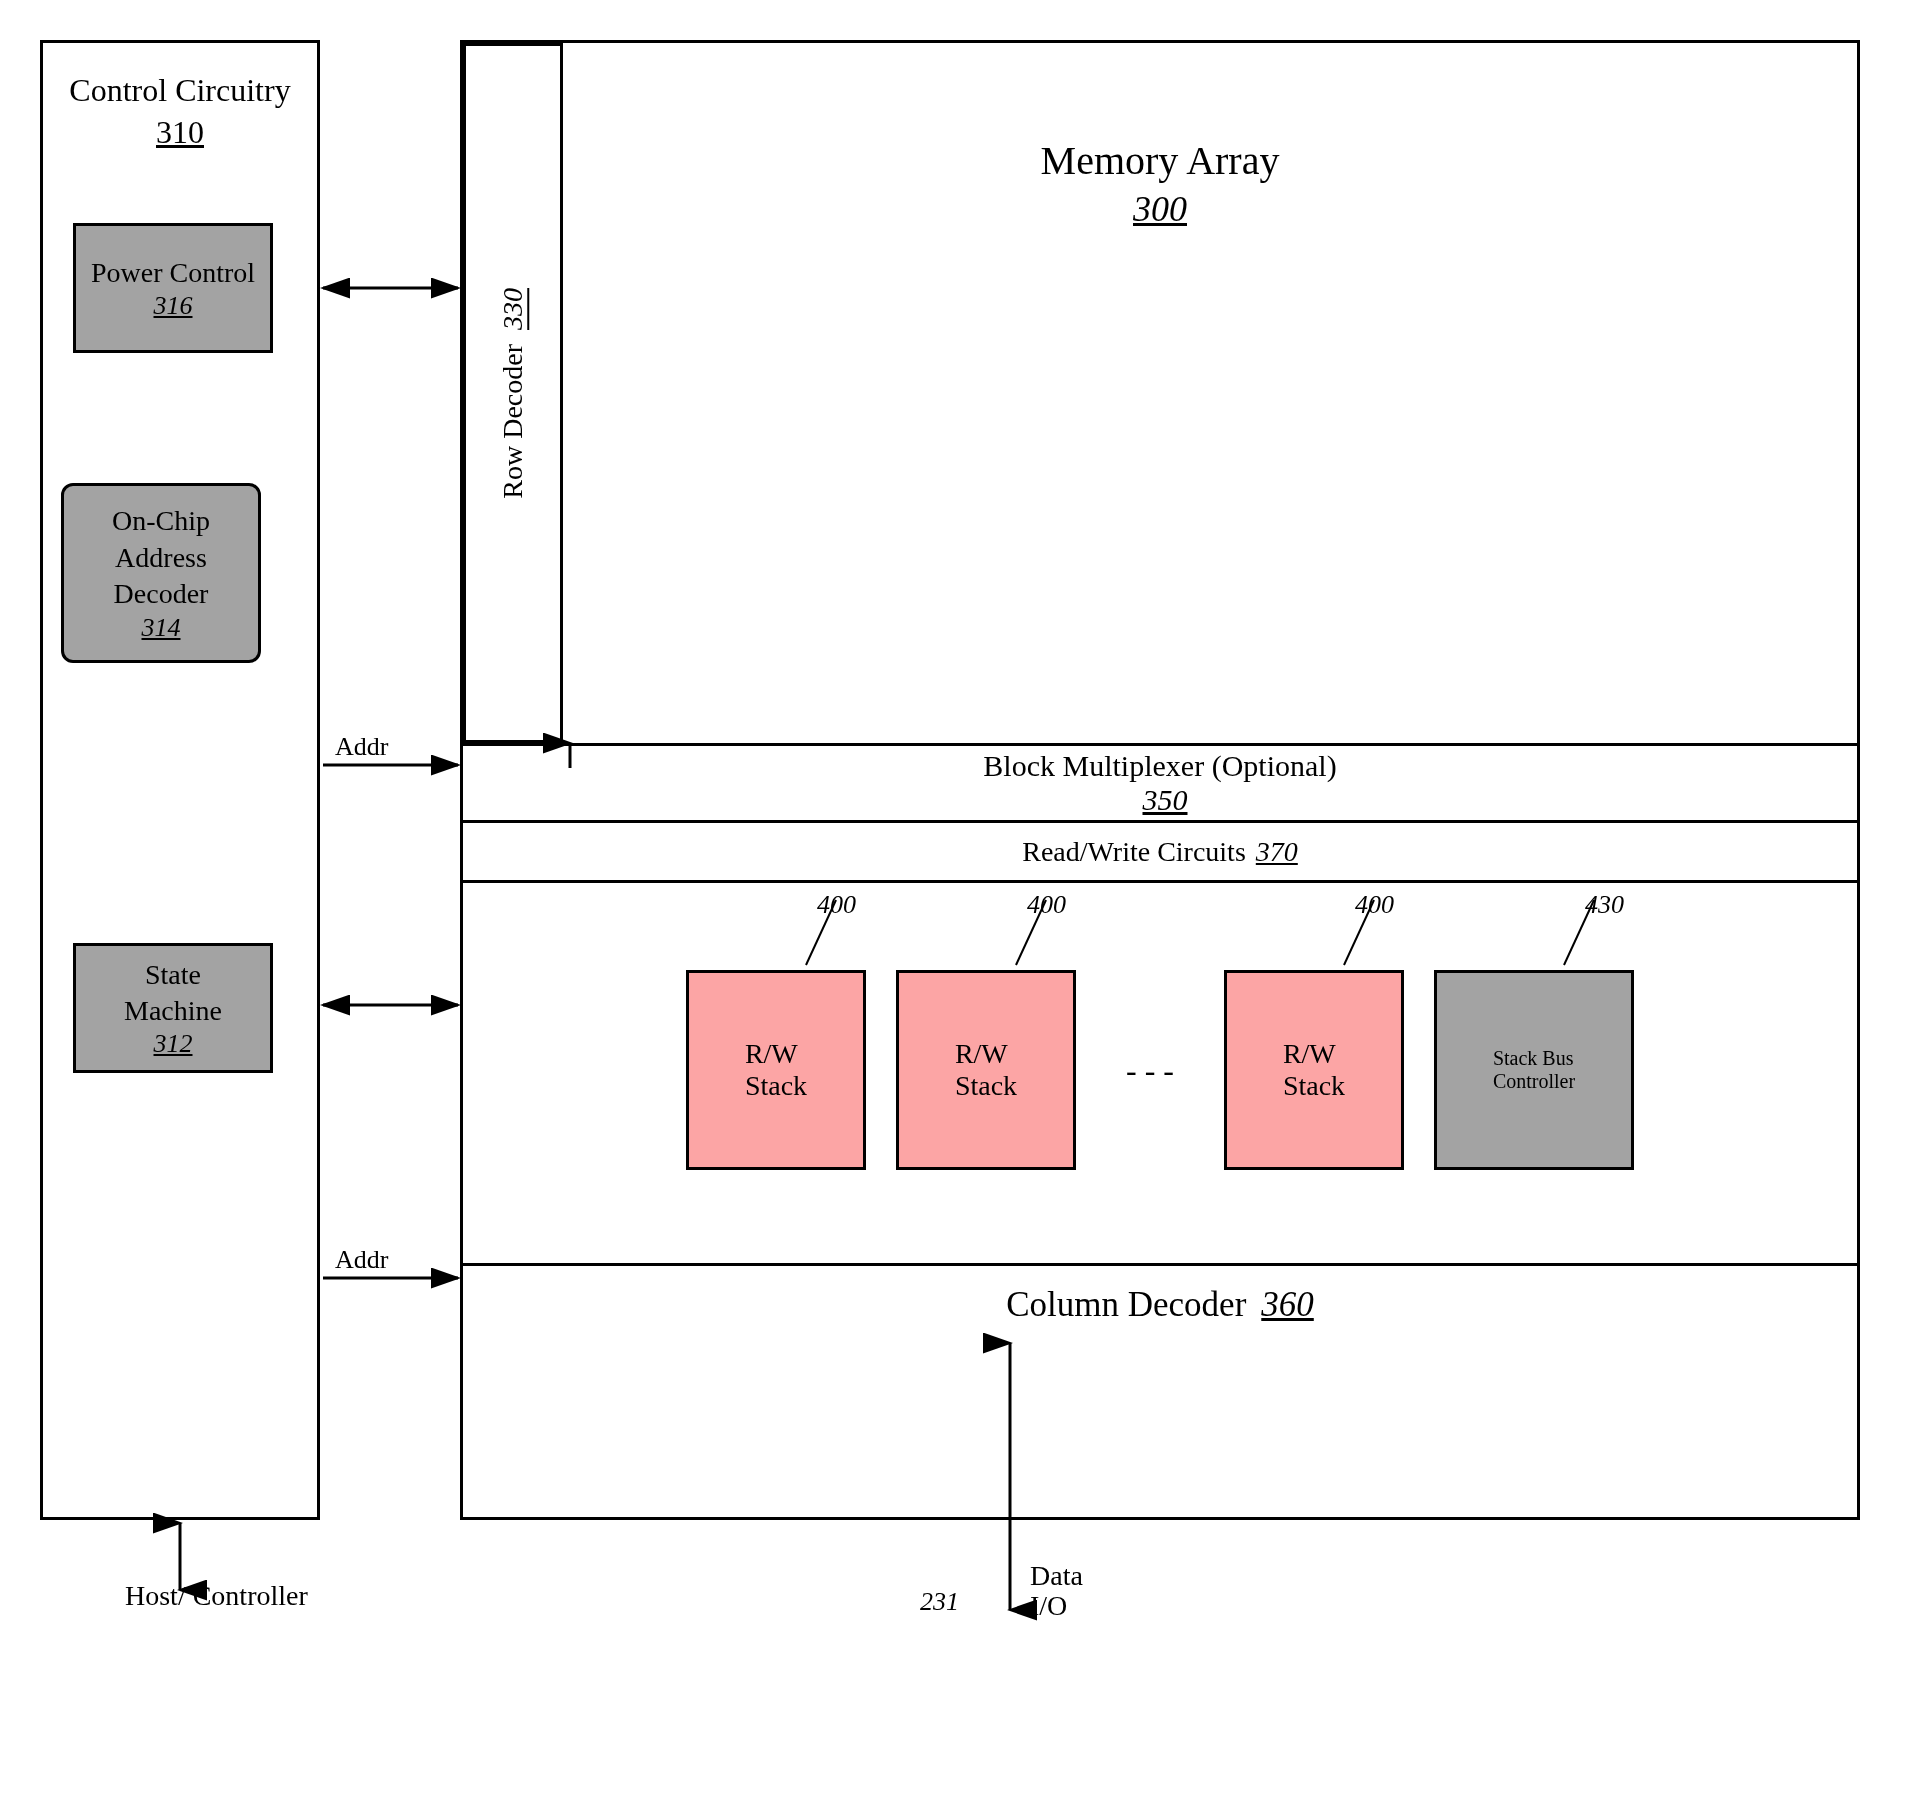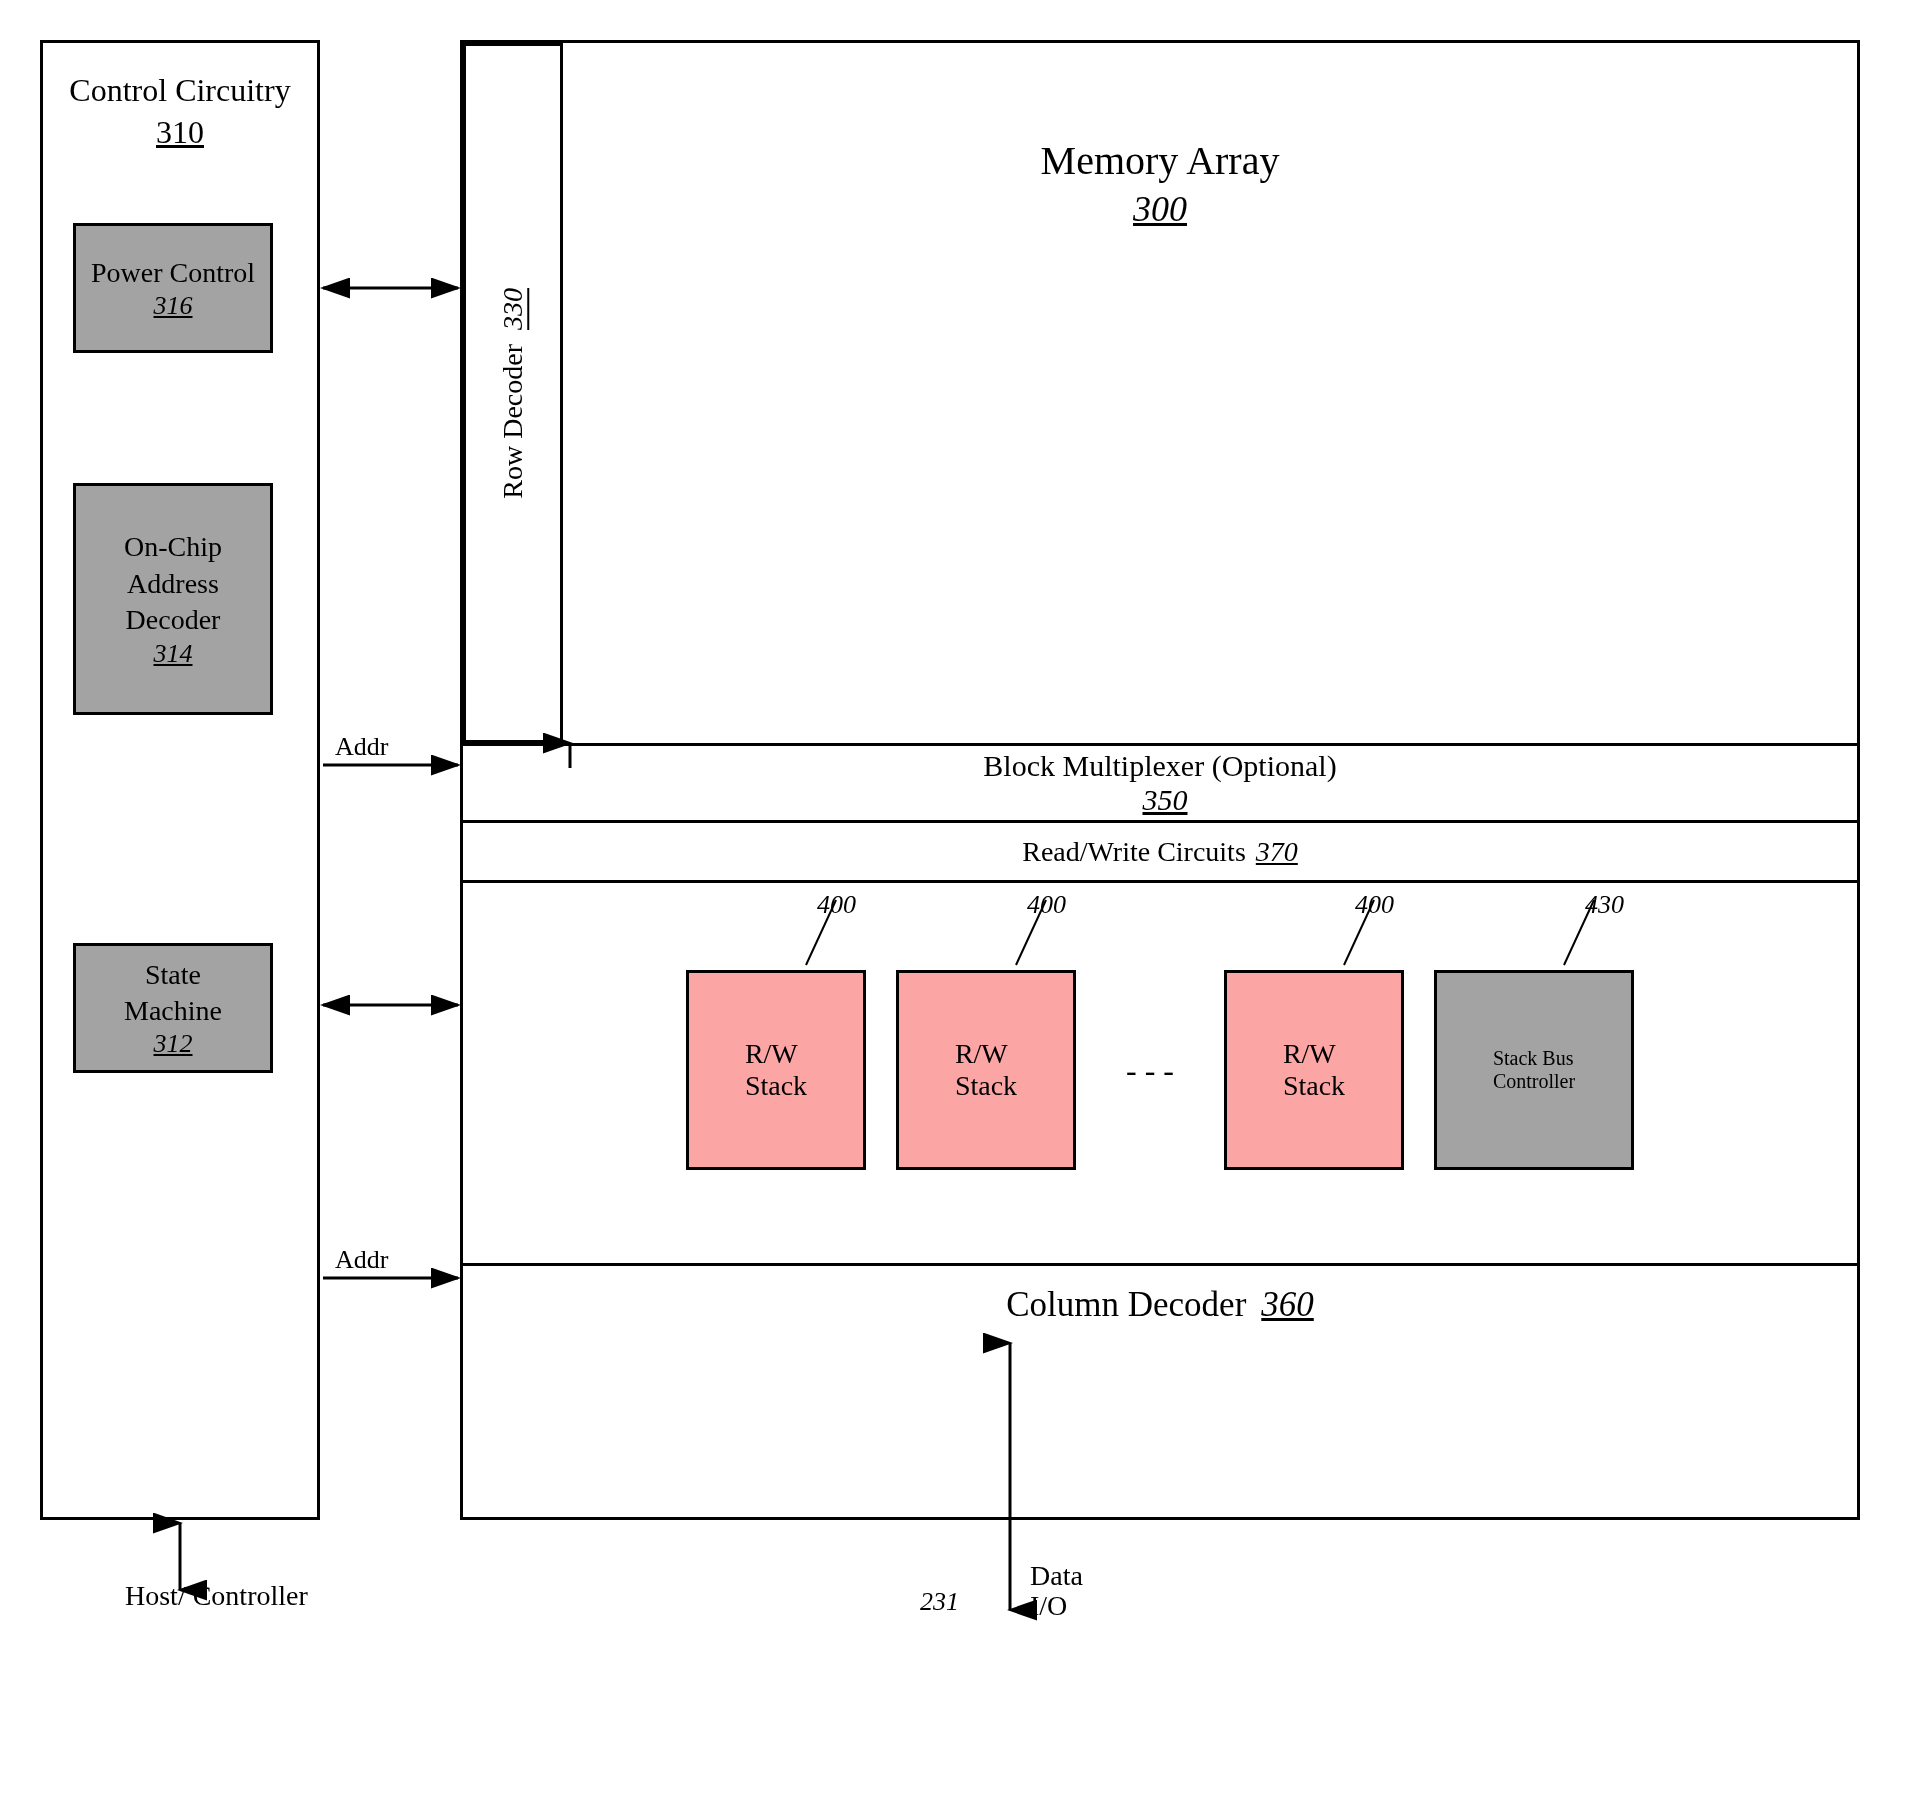--- a/index.html
+++ b/index.html
@@ -72,24 +72,25 @@
     
     .power-control-box {
       left: 30px;
       top: 180px;
       width: 200px;
       height: 130px;
     }
 
     
     .address-decoder-box {
-      left: 30px;
+      left: 18px;
       top: 440px;
       width: 200px;
-      height: 232px;
+      height: 180px;
+      border-radius: 12px;
     }
 
     
     .state-machine-box {
       left: 30px;
       top: 900px;
       width: 200px;
       height: 130px;
     }
 

